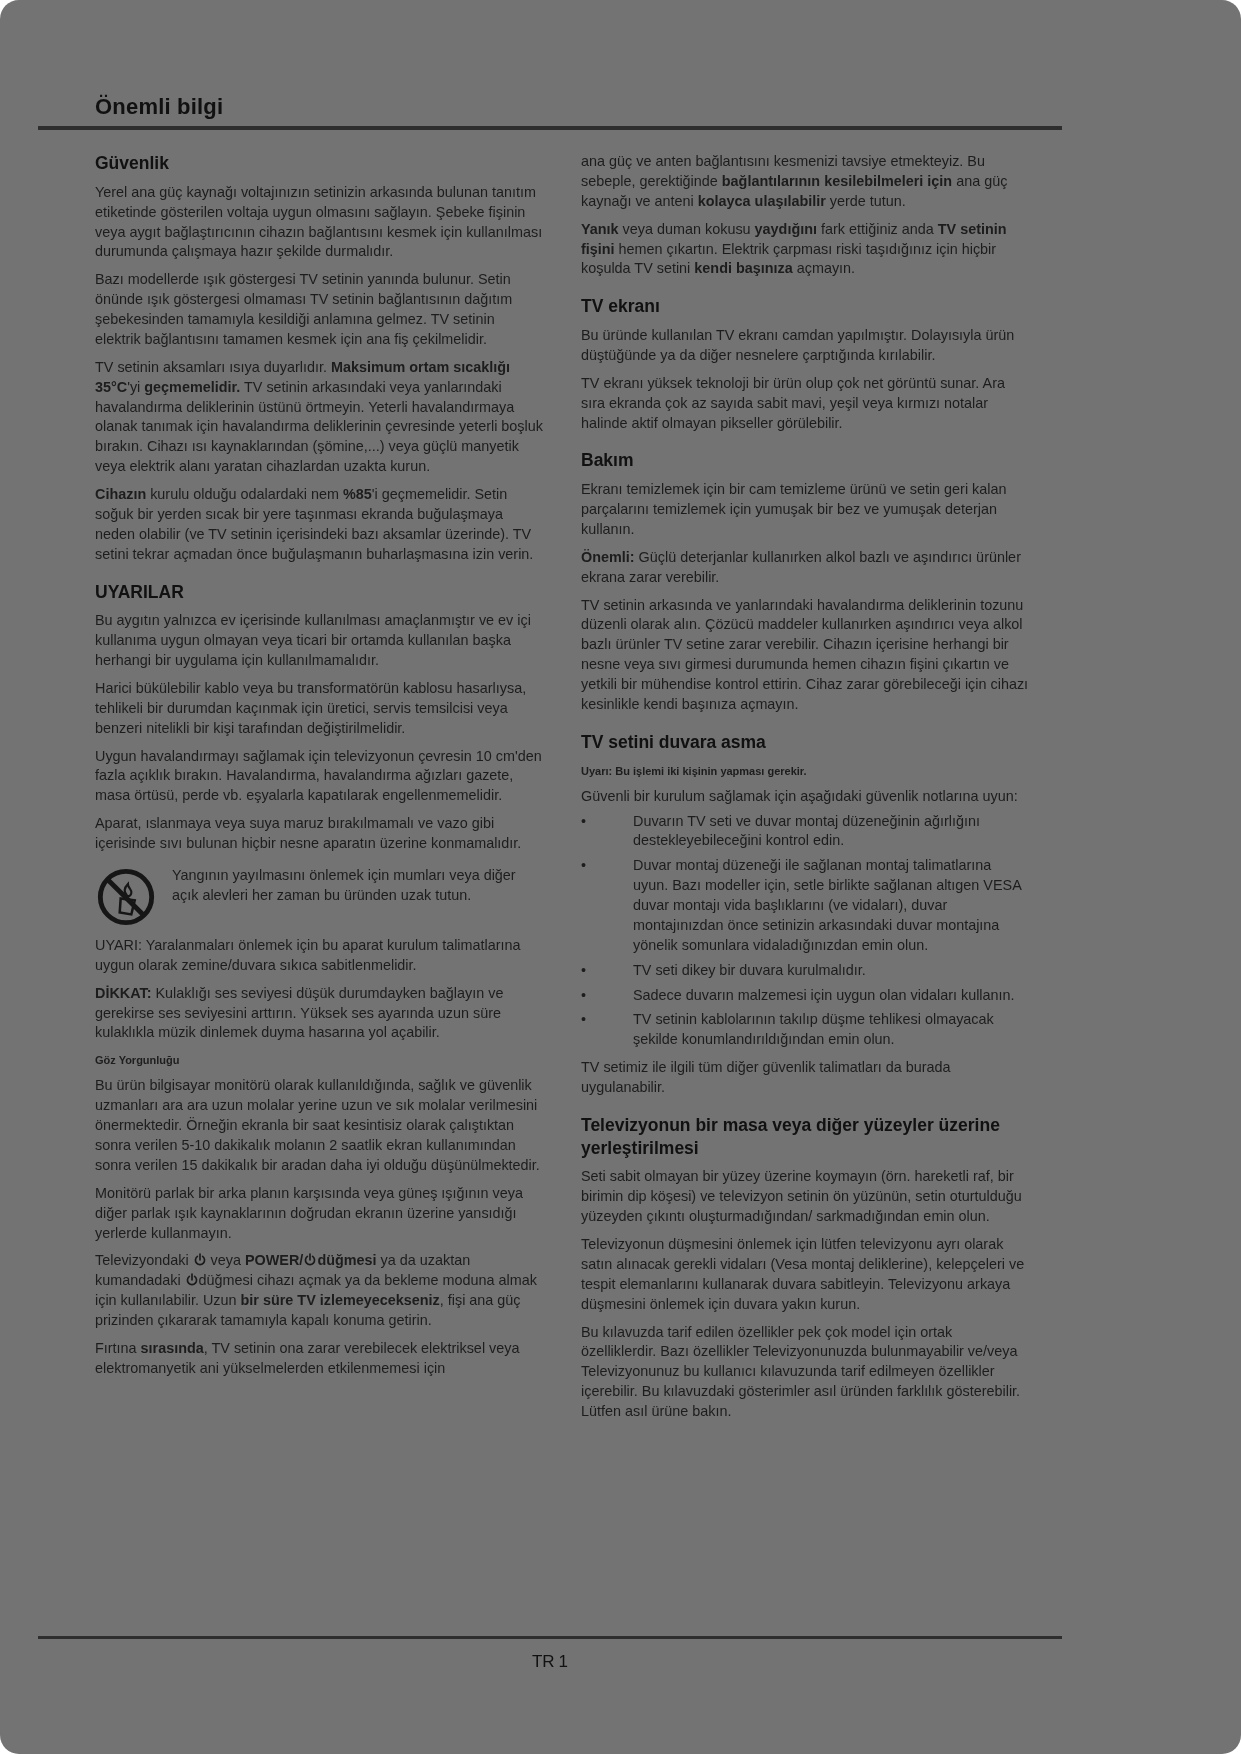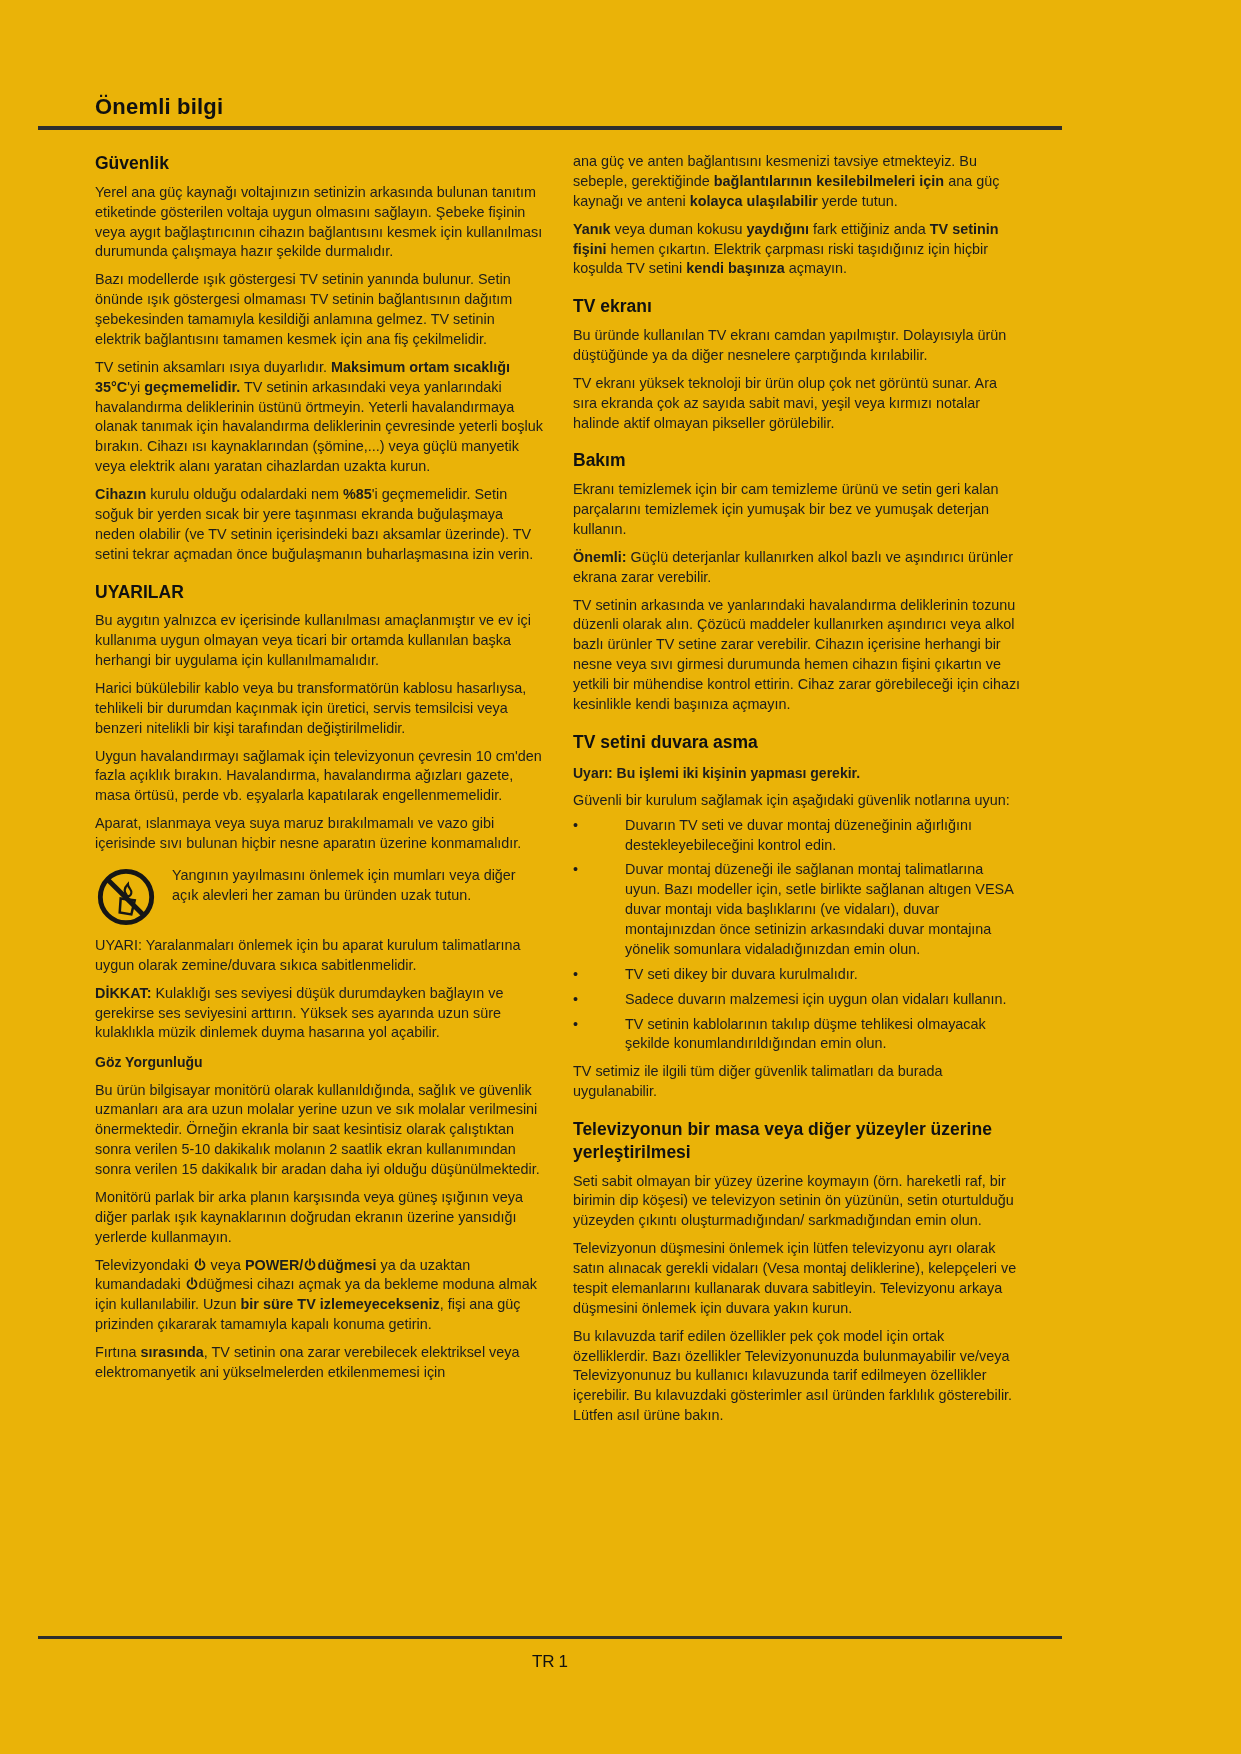--- a/index.html
+++ b/index.html
@@ -4,32 +4,32 @@
 <style>
   * { margin: 0; padding: 0; box-sizing: border-box; }
   html, body { background: #ffffff; }
   body {
     width: 1241px; height: 1754px;
     position: relative; overflow: hidden;
     font-family: "Liberation Sans", sans-serif;
     color: #1d1d1d;
     -webkit-font-smoothing: antialiased;
   }
-  .page { position: absolute; inset: 0; background: #eab308; }
+  .page { position: absolute; inset: 0; background: #737373; border-radius: 19px; }
 
   .doc-header { position: absolute; top: 94px; left: 95px; }
   .doc-title { font-size: 22px; font-weight: bold; color: #111; letter-spacing: 0.2px; }
   .header-rule { position: absolute; top: 126px; left: 38px; width: 1024px; height: 4px; background: #2e2e2e; }
 
-  .columns { position: absolute; top: 152px; left: 95px; display: flex; gap: 30px; }
+  .columns { position: absolute; top: 152px; left: 95px; display: flex; gap: 38px; }
   .col { width: 448px; }
   .col > :first-child { margin-top: 0 !important; }
 
   .sec-h { font-size: 17.5px; font-weight: bold; color: #111; margin-top: 16px; margin-bottom: 5px; line-height: 1.3; }
-  .sub-h { font-size: 14px; font-weight: bold; color: #1d1d1d; margin-top: 10px; margin-bottom: 2px; line-height: 1.38; }
+  .sub-h { font-size: 11px; font-weight: bold; color: #1d1d1d; margin-top: 10px; margin-bottom: 2px; line-height: 1.38; }
   .para { font-size: 14.4px; line-height: 1.38; margin-top: 8px; }
   .b { font-weight: bold; }
 
   .bullet { display: flex; font-size: 14.4px; line-height: 1.38; margin-top: 5px; }
   .bullet-marker { flex: none; width: 16px; }
   .bullet-text { flex: 1; margin-left: 36px; }
 
   .icon-para { display: flex; gap: 15px; margin-top: 12px; margin-bottom: 4px; }
   .big-icon { flex: none; width: 62px; height: 62px; display: inline-block; }
   .big-icon svg { width: 100%; height: 100%; display: block; }

